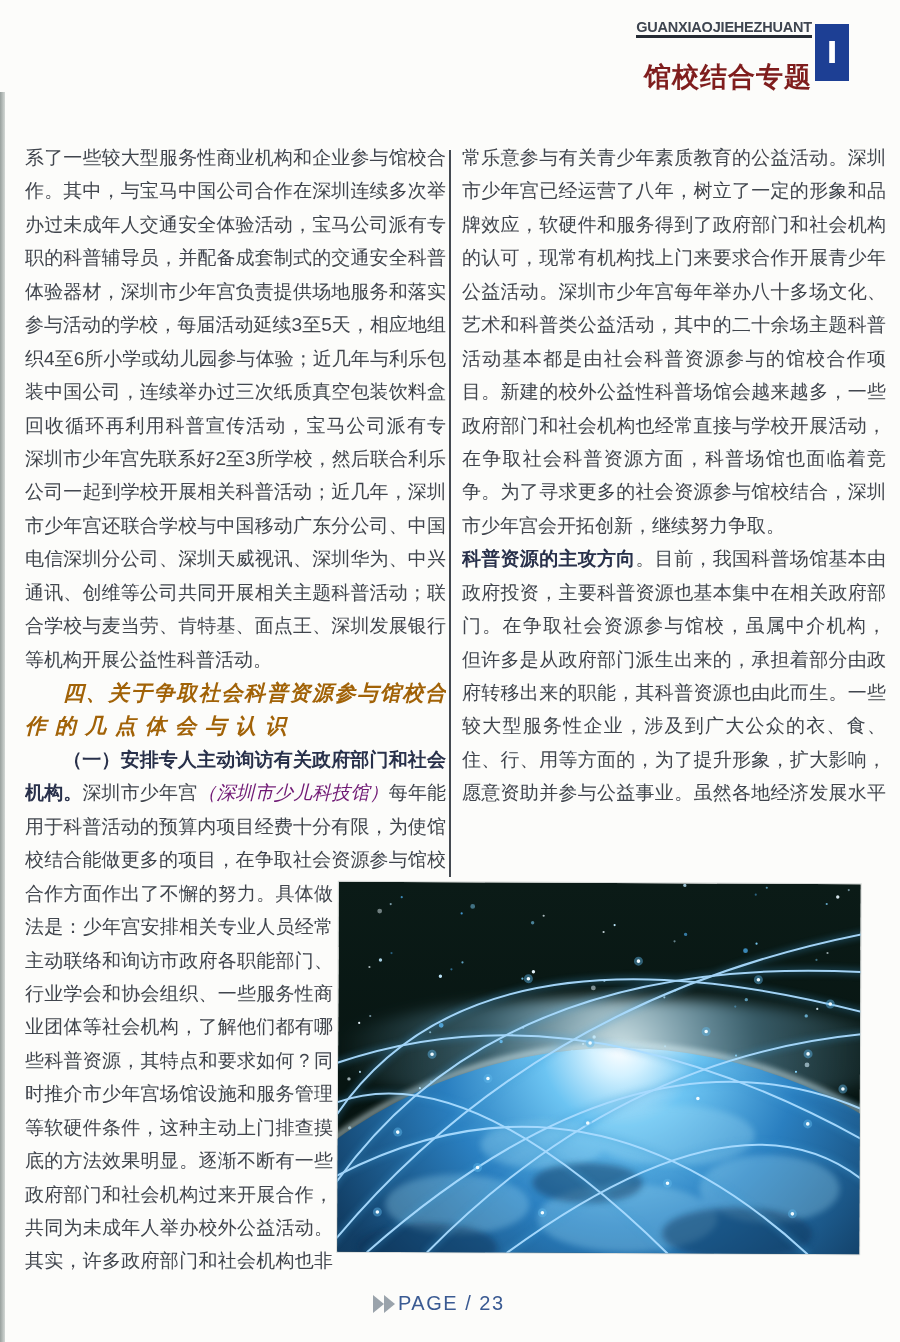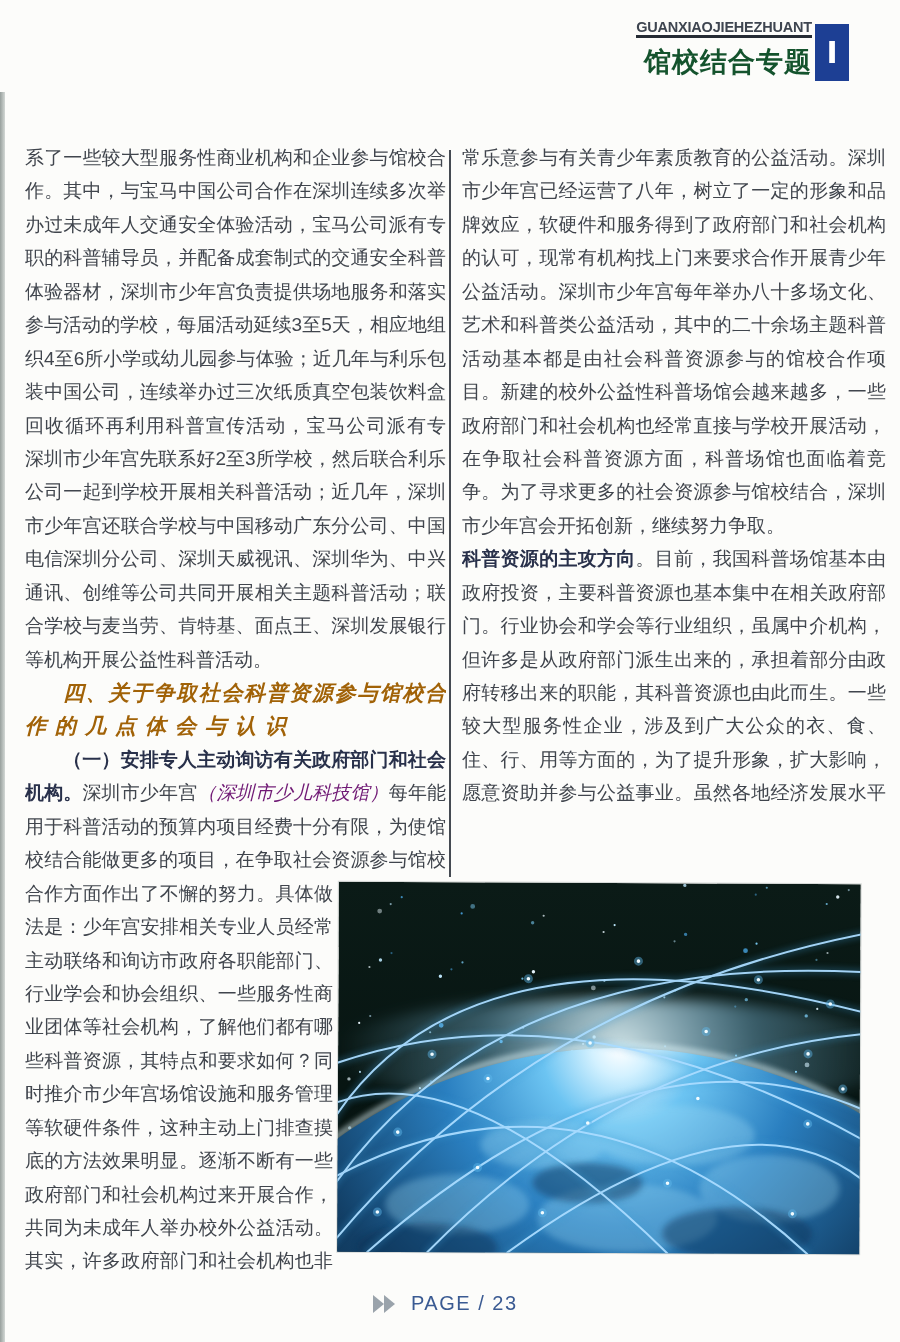--- a/index.html
+++ b/index.html
@@ -5,21 +5,21 @@
   *{margin:0;padding:0;box-sizing:border-box}
   html,body{background:#9a9a9a}
   .page{position:relative;width:900px;height:1342px;margin:0 auto;background:#fcfcfa;
         font-family:"Liberation Sans","DejaVu Sans",sans-serif;overflow:hidden}
   .edge-strip{position:absolute;left:0;top:92px;width:5px;height:1250px;
         background:linear-gradient(90deg,#98a09d,#d3d8d5)}
   
   .hdr{position:absolute;top:18px;right:88px;text-align:right}
   .hdr-pinyin{display:inline-block;font-size:14.5px;font-weight:bold;color:#3e4550;
         letter-spacing:-0.2px;border-bottom:3px solid #252b34}
-  .hdr-title{margin-top:6px;font-size:27px;font-weight:bold;color:#14532d;letter-spacing:1px}
+  .hdr-title{margin-top:21px;font-size:27px;font-weight:bold;color:#7f1d1d;letter-spacing:1px}
   .hdr-badge{position:absolute;left:815px;top:24px;width:34px;height:57px;background:#1d3f94;
         display:flex;align-items:center;justify-content:center}
   .hdr-badge span{color:#ffffff;font-weight:bold;font-size:30px;line-height:1;
         font-family:"DejaVu Sans",sans-serif}
   
   .divider{position:absolute;left:449px;top:150px;width:2px;height:727px;background:#454a52}
   .col{position:absolute;top:141px;color:#40454d;font-size:19px}
   .col-left{left:25px;width:421px}
   .col-right{left:462px;width:424px}
   .line{height:33.45px;line-height:33.45px;white-space:nowrap;overflow:hidden;
@@ -32,21 +32,21 @@
   .seg-n{}
   .seg-b{font-weight:bold;color:#28304a}
   .seg-k{font-family:Liberation Serif, serif;font-style:italic;color:#701a75}
   .seg-h{font-weight:bold;font-style:italic;color:#a16207;
         font-family:"DejaVu Serif","Liberation Serif",serif}
   
   .figure{position:absolute;left:338px;top:883px;width:522px;height:370px;
         transform:rotate(0.25deg);box-shadow:0 0 0 1px #d9dcda}
   .figure svg{display:block}
   
-  .footer{position:absolute;left:372px;top:1292px;display:flex;align-items:center;gap:13px}
+  .footer{position:absolute;left:372px;top:1292px;display:flex;align-items:center;gap:0}
   .footer-label{font-size:20px;color:#3a5a92;letter-spacing:1.5px;
         font-family:"Liberation Sans",sans-serif}
 </style>
 </head>
 <body>
 
 <div class="page">
 
   <div class="edge-strip"></div>
 
@@ -104,21 +104,21 @@
       <div class="line"><span class="seg-n">公益活动。深圳市少年宫每年举办八十多场文化、</span></div>
       <div class="line"><span class="seg-n">艺术和科普类公益活动，其中的二十余场主题科普</span></div>
       <div class="line"><span class="seg-n">活动基本都是由社会科普资源参与的馆校合作项</span></div>
       <div class="line"><span class="seg-n">目。新建的校外公益性科普场馆会越来越多，一些</span></div>
       <div class="line"><span class="seg-n">政府部门和社会机构也经常直接与学校开展活动，</span></div>
       <div class="line"><span class="seg-n">在争取社会科普资源方面，科普场馆也面临着竞</span></div>
       <div class="line"><span class="seg-n">争。为了寻求更多的社会资源参与馆校结合，深圳</span></div>
       <div class="line last"><span class="seg-n">市少年宫会开拓创新，继续努力争取。</span></div>
       <div class="line"><span class="seg-b">科普资源的主攻方向</span><span class="seg-n">。目前，我国科普场馆基本由</span></div>
       <div class="line"><span class="seg-n">政府投资，主要科普资源也基本集中在相关政府部</span></div>
-      <div class="line"><span class="seg-n">门。行业协会和学会等行业组织，虽属中介机构，</span></div>
+      <div class="line"><span class="seg-n">门。在争取社会资源参与馆校，虽属中介机构，</span></div>
       <div class="line"><span class="seg-n">但许多是从政府部门派生出来的，承担着部分由政</span></div>
       <div class="line"><span class="seg-n">府转移出来的职能，其科普资源也由此而生。一些</span></div>
       <div class="line"><span class="seg-n">较大型服务性企业，涉及到广大公众的衣、食、</span></div>
       <div class="line"><span class="seg-n">住、行、用等方面的，为了提升形象，扩大影响，</span></div>
       <div class="line"><span class="seg-n">愿意资助并参与公益事业。虽然各地经济发展水平</span></div>
     </div>
 
   <div class="figure" aria-label="Earth horizon seen from space, crossed by glowing blue network arcs with bright nodes and a starfield">
     <svg width="522" height="370" viewBox="0 0 522 370" xmlns="http://www.w3.org/2000/svg">
       <defs>

